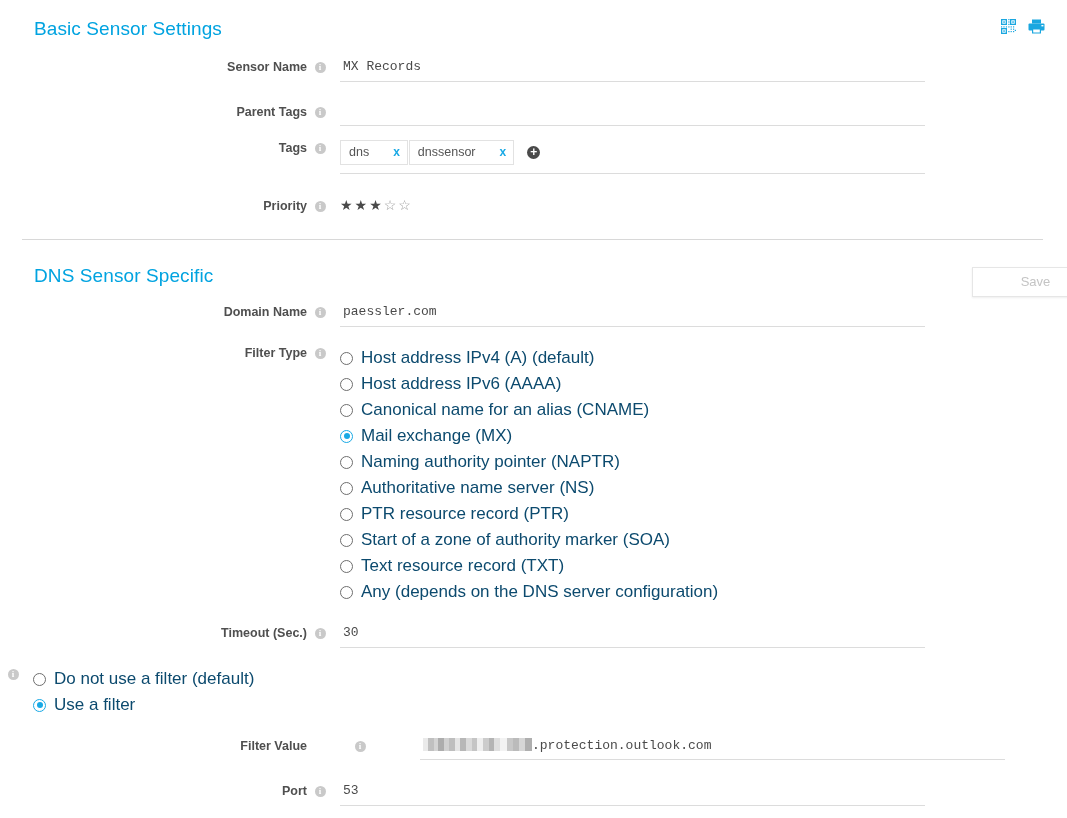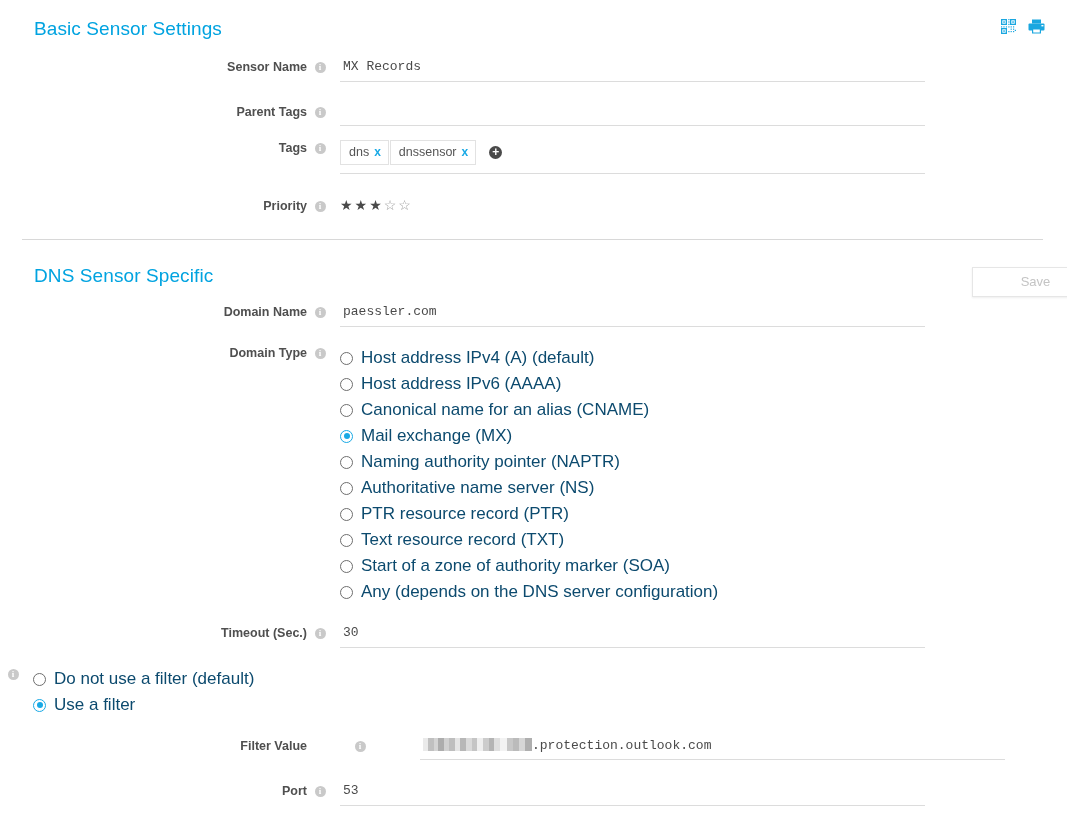--- a/index.html
+++ b/index.html
@@ -125,21 +125,21 @@
     display: flex;
     align-items: center;
     gap: 1px;
   }
   .tag-chip {
     border: 1px solid #e2e2e2;
     background: #ffffff;
     padding: 4px 7px 5px 8px;
     display: flex;
     align-items: center;
-    gap: 5px;
+    gap: 24px;
     font-size: 12.5px;
     color: #555;
     height: 25px;
   }
   .tag-x {
     color: #19a9e5;
     font-weight: bold;
     font-size: 12px;
     cursor: pointer;
     line-height: 1;
@@ -366,21 +366,21 @@
     <div class="label-cell">Domain Name</div>
     <div class="info-cell">
       <span class="info-icon">i</span>
     </div>
     <div class="field-cell">
       <input class="underline-input" type="text" value="paessler.com" style="">
     </div>
   </div>
 
   <div class="row" style="top:345px;">
-    <div class="label-cell">Domain Type</div>
+    <div class="label-cell">Filter Type</div>
     <div class="info-cell">
       <span class="info-icon">i</span>
     </div>
     <div class="field-cell">
       <div class="radio-list" id="query-type-list">
           <div class="radio-item">
             <span class="radio-mark"></span>
             <span class="radio-label">Host address IPv4 (A) (default)</span>
           </div>
           <div class="radio-item">
@@ -402,25 +402,25 @@
           <div class="radio-item">
             <span class="radio-mark"></span>
             <span class="radio-label">Authoritative name server (NS)</span>
           </div>
           <div class="radio-item">
             <span class="radio-mark"></span>
             <span class="radio-label">PTR resource record (PTR)</span>
           </div>
           <div class="radio-item">
             <span class="radio-mark"></span>
+            <span class="radio-label">Start of a zone of authority marker (SOA)</span>
+          </div>
+          <div class="radio-item">
+            <span class="radio-mark"></span>
             <span class="radio-label">Text resource record (TXT)</span>
-          </div>
-          <div class="radio-item">
-            <span class="radio-mark"></span>
-            <span class="radio-label">Start of a zone of authority marker (SOA)</span>
           </div>
           <div class="radio-item">
             <span class="radio-mark"></span>
             <span class="radio-label">Any (depends on the DNS server configuration)</span>
           </div>
         </div>
     </div>
   </div>
 
   <div class="row" style="top:625px;">

